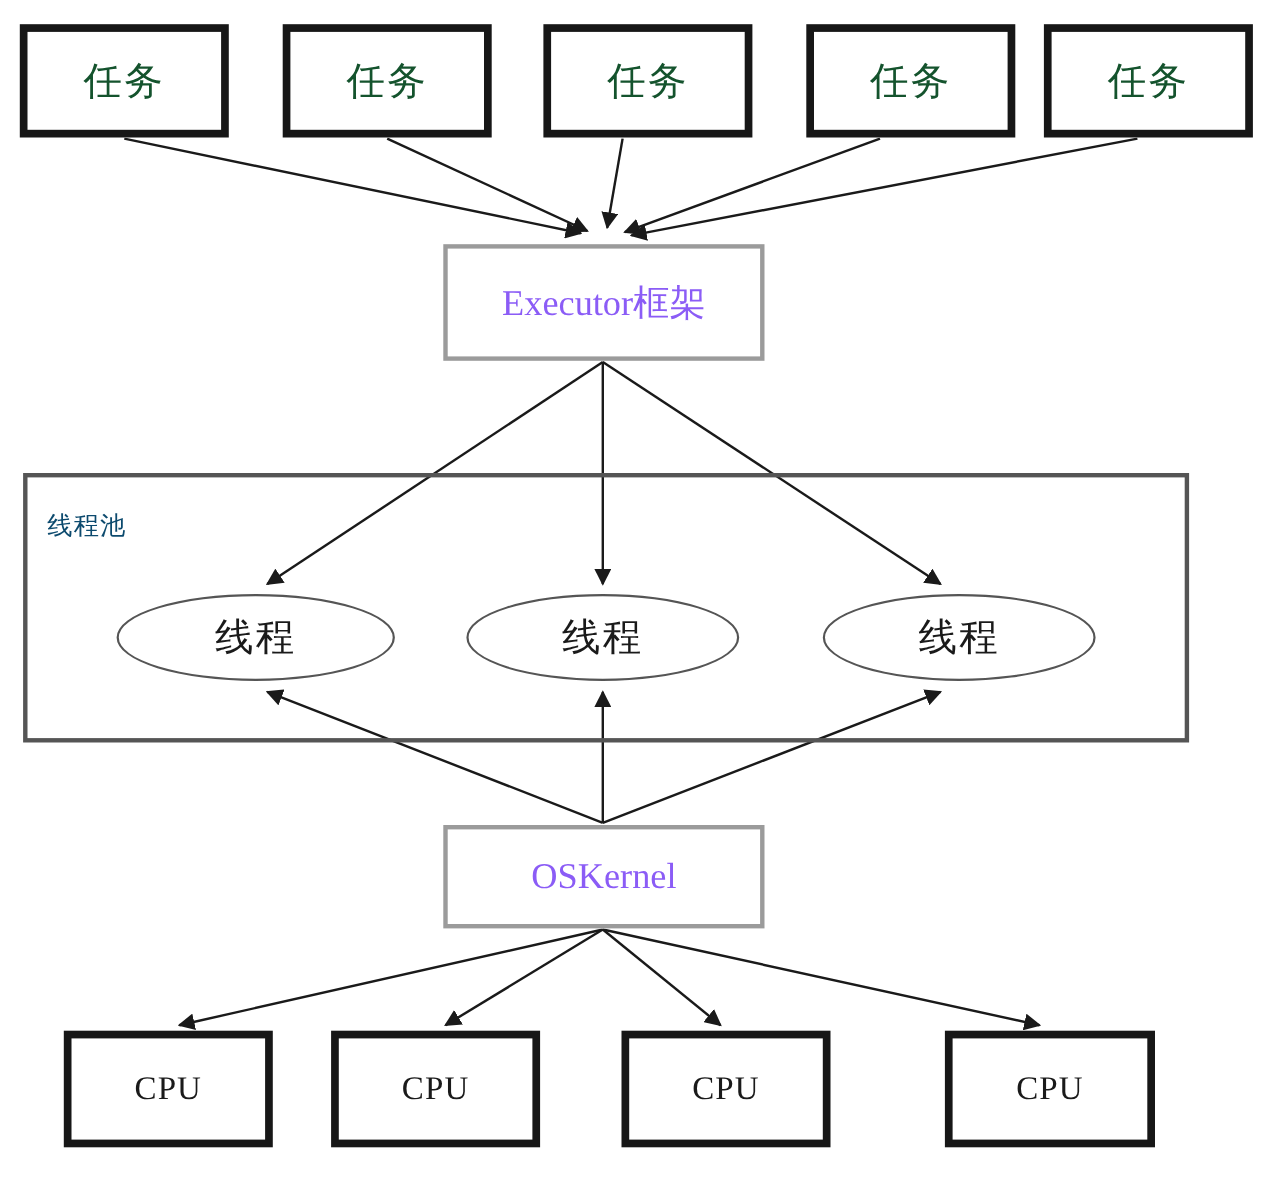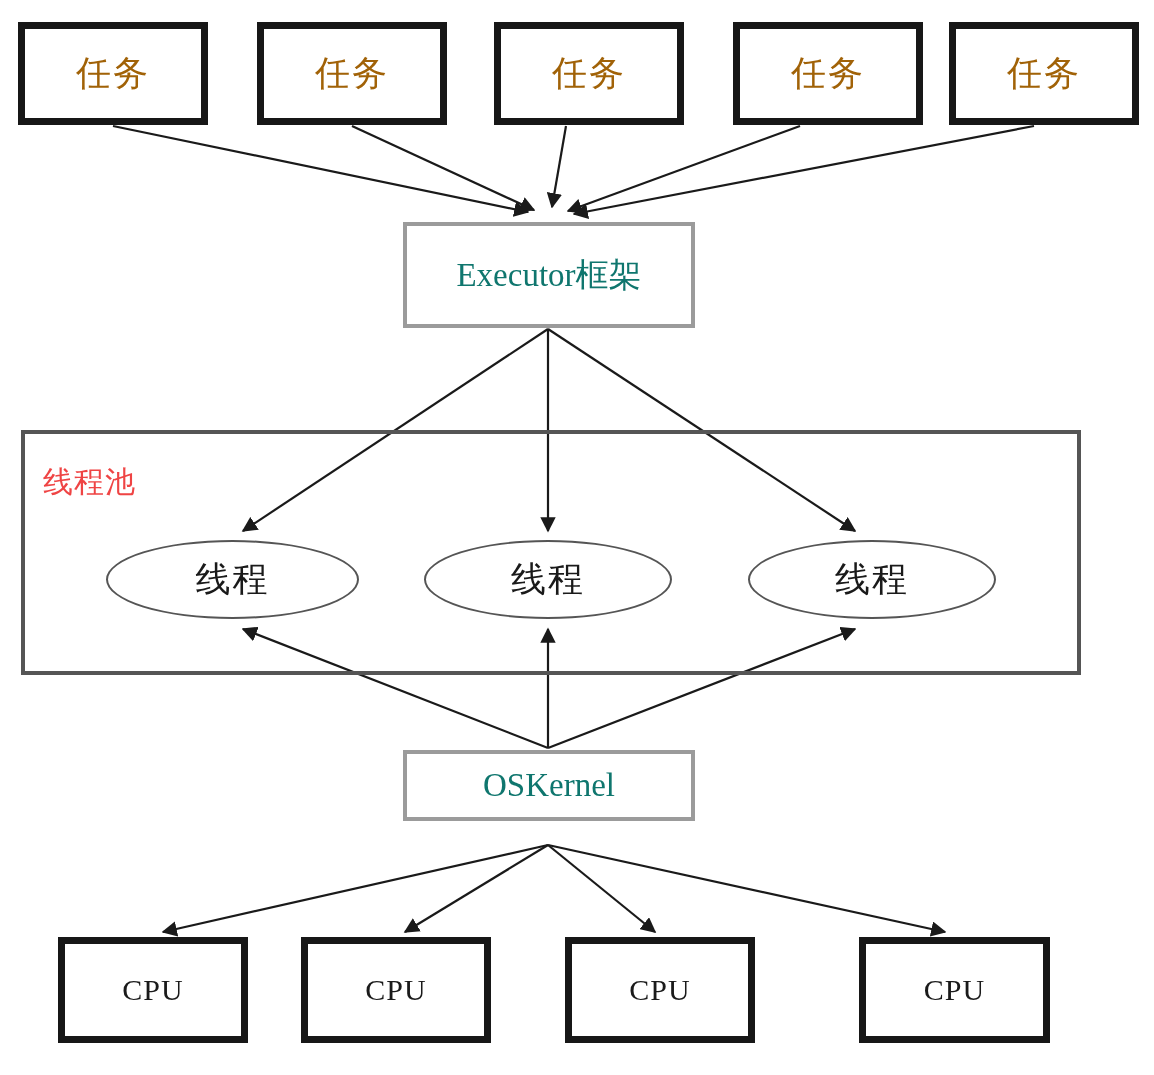--- a/index.html
+++ b/index.html
@@ -31,49 +31,49 @@
     display: flex;
     align-items: center;
     justify-content: center;
     background: #ffffff;
     z-index: 2;
   }
   
   .task-box {
     border: 7px solid #171717;
     font-size: 35px;
-    color: #a16207;
+    color: #14532d;
     letter-spacing: 2px;
   }
   
   .cpu-box {
     border: 7px solid #171717;
     font-size: 30px;
     color: #1a1a1a;
     letter-spacing: 1px;
     text-align: center;
   }
   
   .framework-box {
     border: 4px solid #9b9b9b;
     font-size: 33px;
-    color: #0f766e;
+    color: #8b5cf6;
   }
   
   .pool-container {
     position: absolute;
     box-sizing: border-box;
     border: 4px solid #555555;
     background: transparent;
     z-index: 1;
   }
   .pool-label {
     position: absolute;
-    font-size: 30px;
-    color: #ef4444;
+    font-size: 23px;
+    color: #0c4a6e;
     letter-spacing: 1px;
     z-index: 3;
     white-space: nowrap;
   }
   
   .thread-ellipse {
     position: absolute;
     box-sizing: border-box;
     border: 2px solid #555555;
     border-radius: 50%;
@@ -153,21 +153,21 @@
   <div class="thread-ellipse" style="left:106px; top:540px; width:253px; height:79px;">
     <span>线程</span>
   </div>
   <div class="thread-ellipse" style="left:424px; top:540px; width:248px; height:79px;">
     <span>线程</span>
   </div>
   <div class="thread-ellipse" style="left:748px; top:540px; width:248px; height:79px;">
     <span>线程</span>
   </div>
 
-  <div class="node framework-box" style="left:403px; top:750px; width:292px; height:71px;">
+  <div class="node framework-box" style="left:403px; top:750px; width:292px; height:94px;">
     <span>OSKernel</span>
   </div>
 
   <div class="node cpu-box" style="left:58px; top:937px; width:190px; height:106px;">
     <span>CPU</span>
   </div>
   <div class="node cpu-box" style="left:301px; top:937px; width:190px; height:106px;">
     <span>CPU</span>
   </div>
   <div class="node cpu-box" style="left:565px; top:937px; width:190px; height:106px;">

